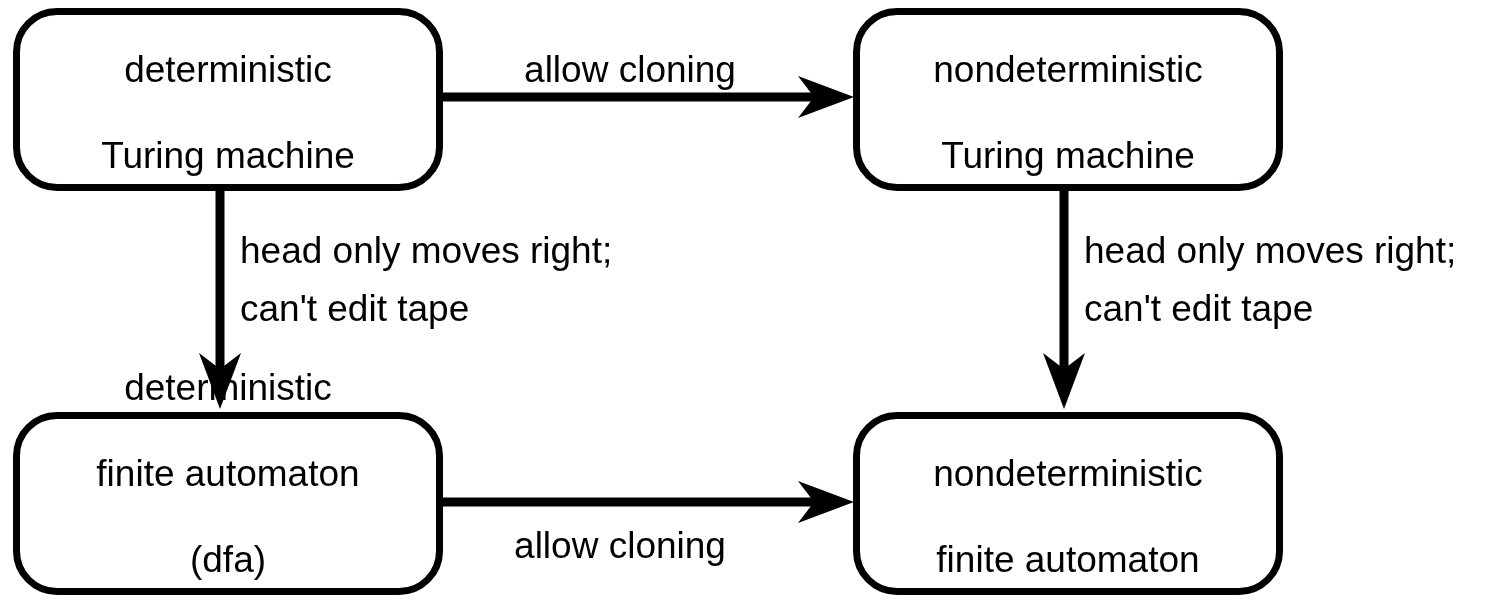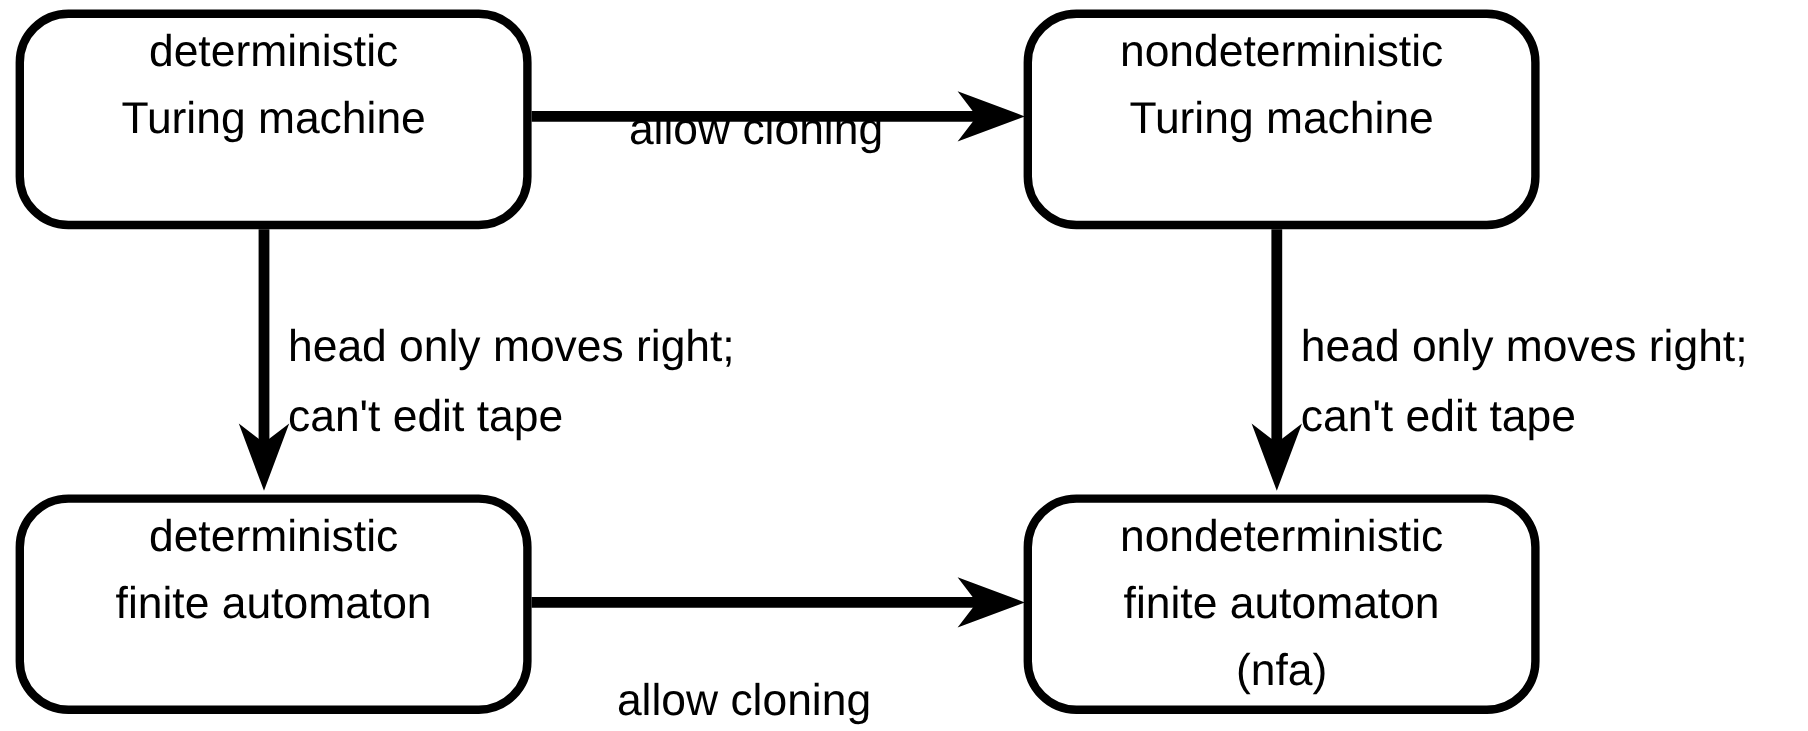--- a/index.html
+++ b/index.html
@@ -25,37 +25,37 @@
   }
   .node {
     position: absolute;
     box-sizing: border-box;
     border: 7px solid #000000;
     border-radius: 44px;
     background: #ffffff;
     display: flex;
     flex-direction: column;
     align-items: center;
-    justify-content: flex-start;
+    justify-content: flex-end;
     text-align: center;
     font-size: 37px;
     line-height: 56px;
     width: 430px;
     height: 183px;
+    gap: 30px;
   }
   .node-dtm { left: 13px;  top: 8px; }
   .node-ntm { left: 853px; top: 8px; }
   .node-dfa { left: 13px;  top: 412px; }
   .node-nfa { left: 853px; top: 412px; }
   .edge-label {
     position: absolute;
     font-size: 37px;
     line-height: 58px;
     white-space: nowrap;
-    margin-top: 38px;
   }
   .edge-label-top {
     left: 630px;
     top: 41px;
     transform: translateX(-50%);
   }
   .edge-label-bottom {
     left: 620px;
     top: 517px;
     transform: translateX(-50%);
@@ -105,26 +105,26 @@
   </div>
 
   <div class="node node-ntm">
     <span>nondeterministic</span>
     <span>Turing machine</span>
   </div>
 
   <div class="node node-dfa">
     <span>deterministic</span>
     <span>finite automaton</span>
+    <span>(dfa)</span>
   </div>
 
   <div class="node node-nfa">
     <span>nondeterministic</span>
     <span>finite automaton</span>
-    <span>(nfa)</span>
   </div>
 
   <div class="edge-label edge-label-top">allow cloning</div>
 
   <div class="edge-label edge-label-left">
     <div>head only moves right;</div>
     <div>can't edit tape</div>
   </div>
 
   <div class="edge-label edge-label-right">

